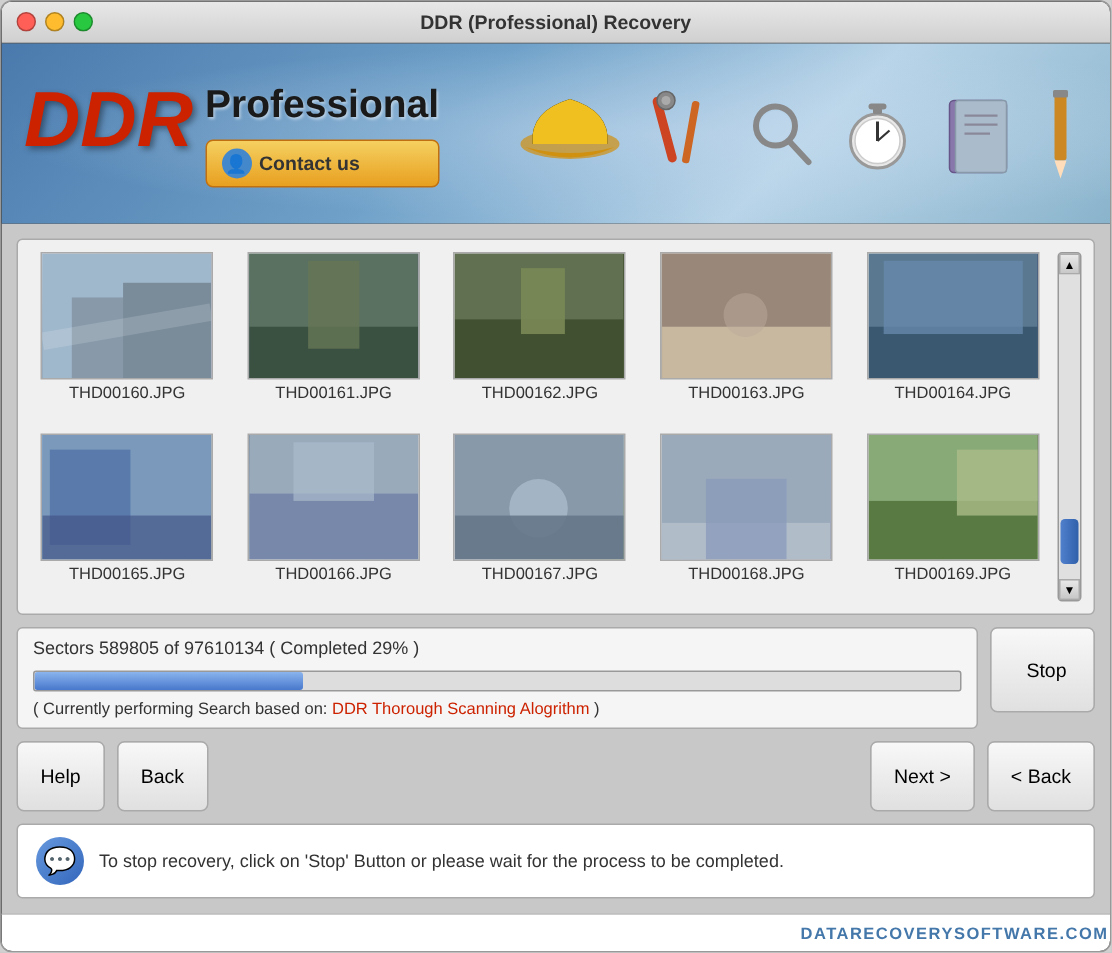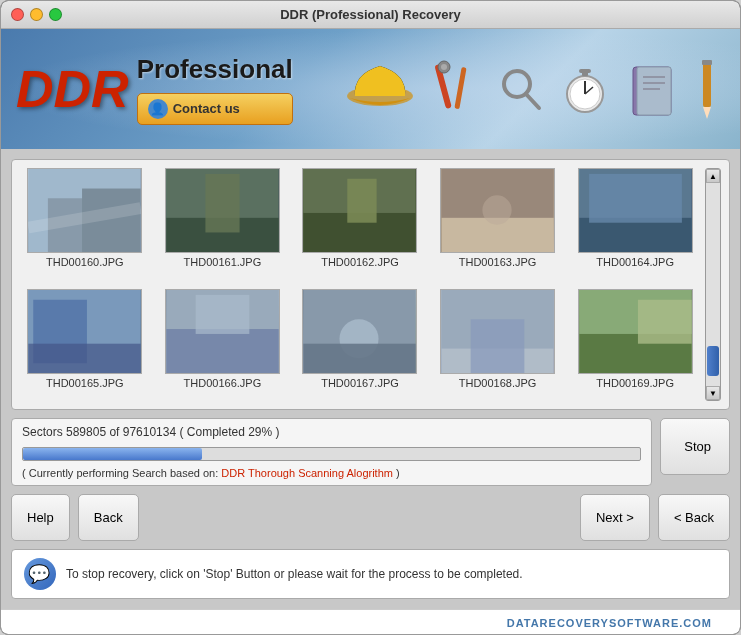--- a/index.html
+++ b/index.html
@@ -66,21 +66,21 @@
       overflow: hidden;
     }
     .header-banner::before {
       content: '';
       position: absolute;
       top: 0; left: 0; right: 0; bottom: 0;
       background: radial-gradient(ellipse at 60% 50%, rgba(200,220,240,0.5) 0%, transparent 70%);
     }
     .ddr-logo {
       display: flex;
-      align-items: center;
+      align-items: flex-start;
       gap: 0;
       position: relative;
       z-index: 1;
     }
     .ddr-text {
       font-size: 52px;
       font-weight: 900;
       color: #cc2200;
       text-shadow: 2px 2px 4px rgba(0,0,0,0.4);
       font-style: italic;
@@ -298,21 +298,21 @@
       flex-shrink: 0;
     }
     .info-text {
       font-size: 12px;
       color: #333;
     }
 
     
     .footer {
       background: white;
-      padding: 3px 28px;
+      padding: 3px 1px;
       text-align: right;
       border-top: 1px solid #ccc;
     }
     .footer-text {
       font-size: 11px;
       color: #4477aa;
       font-weight: bold;
       letter-spacing: 1px;
     }
 

